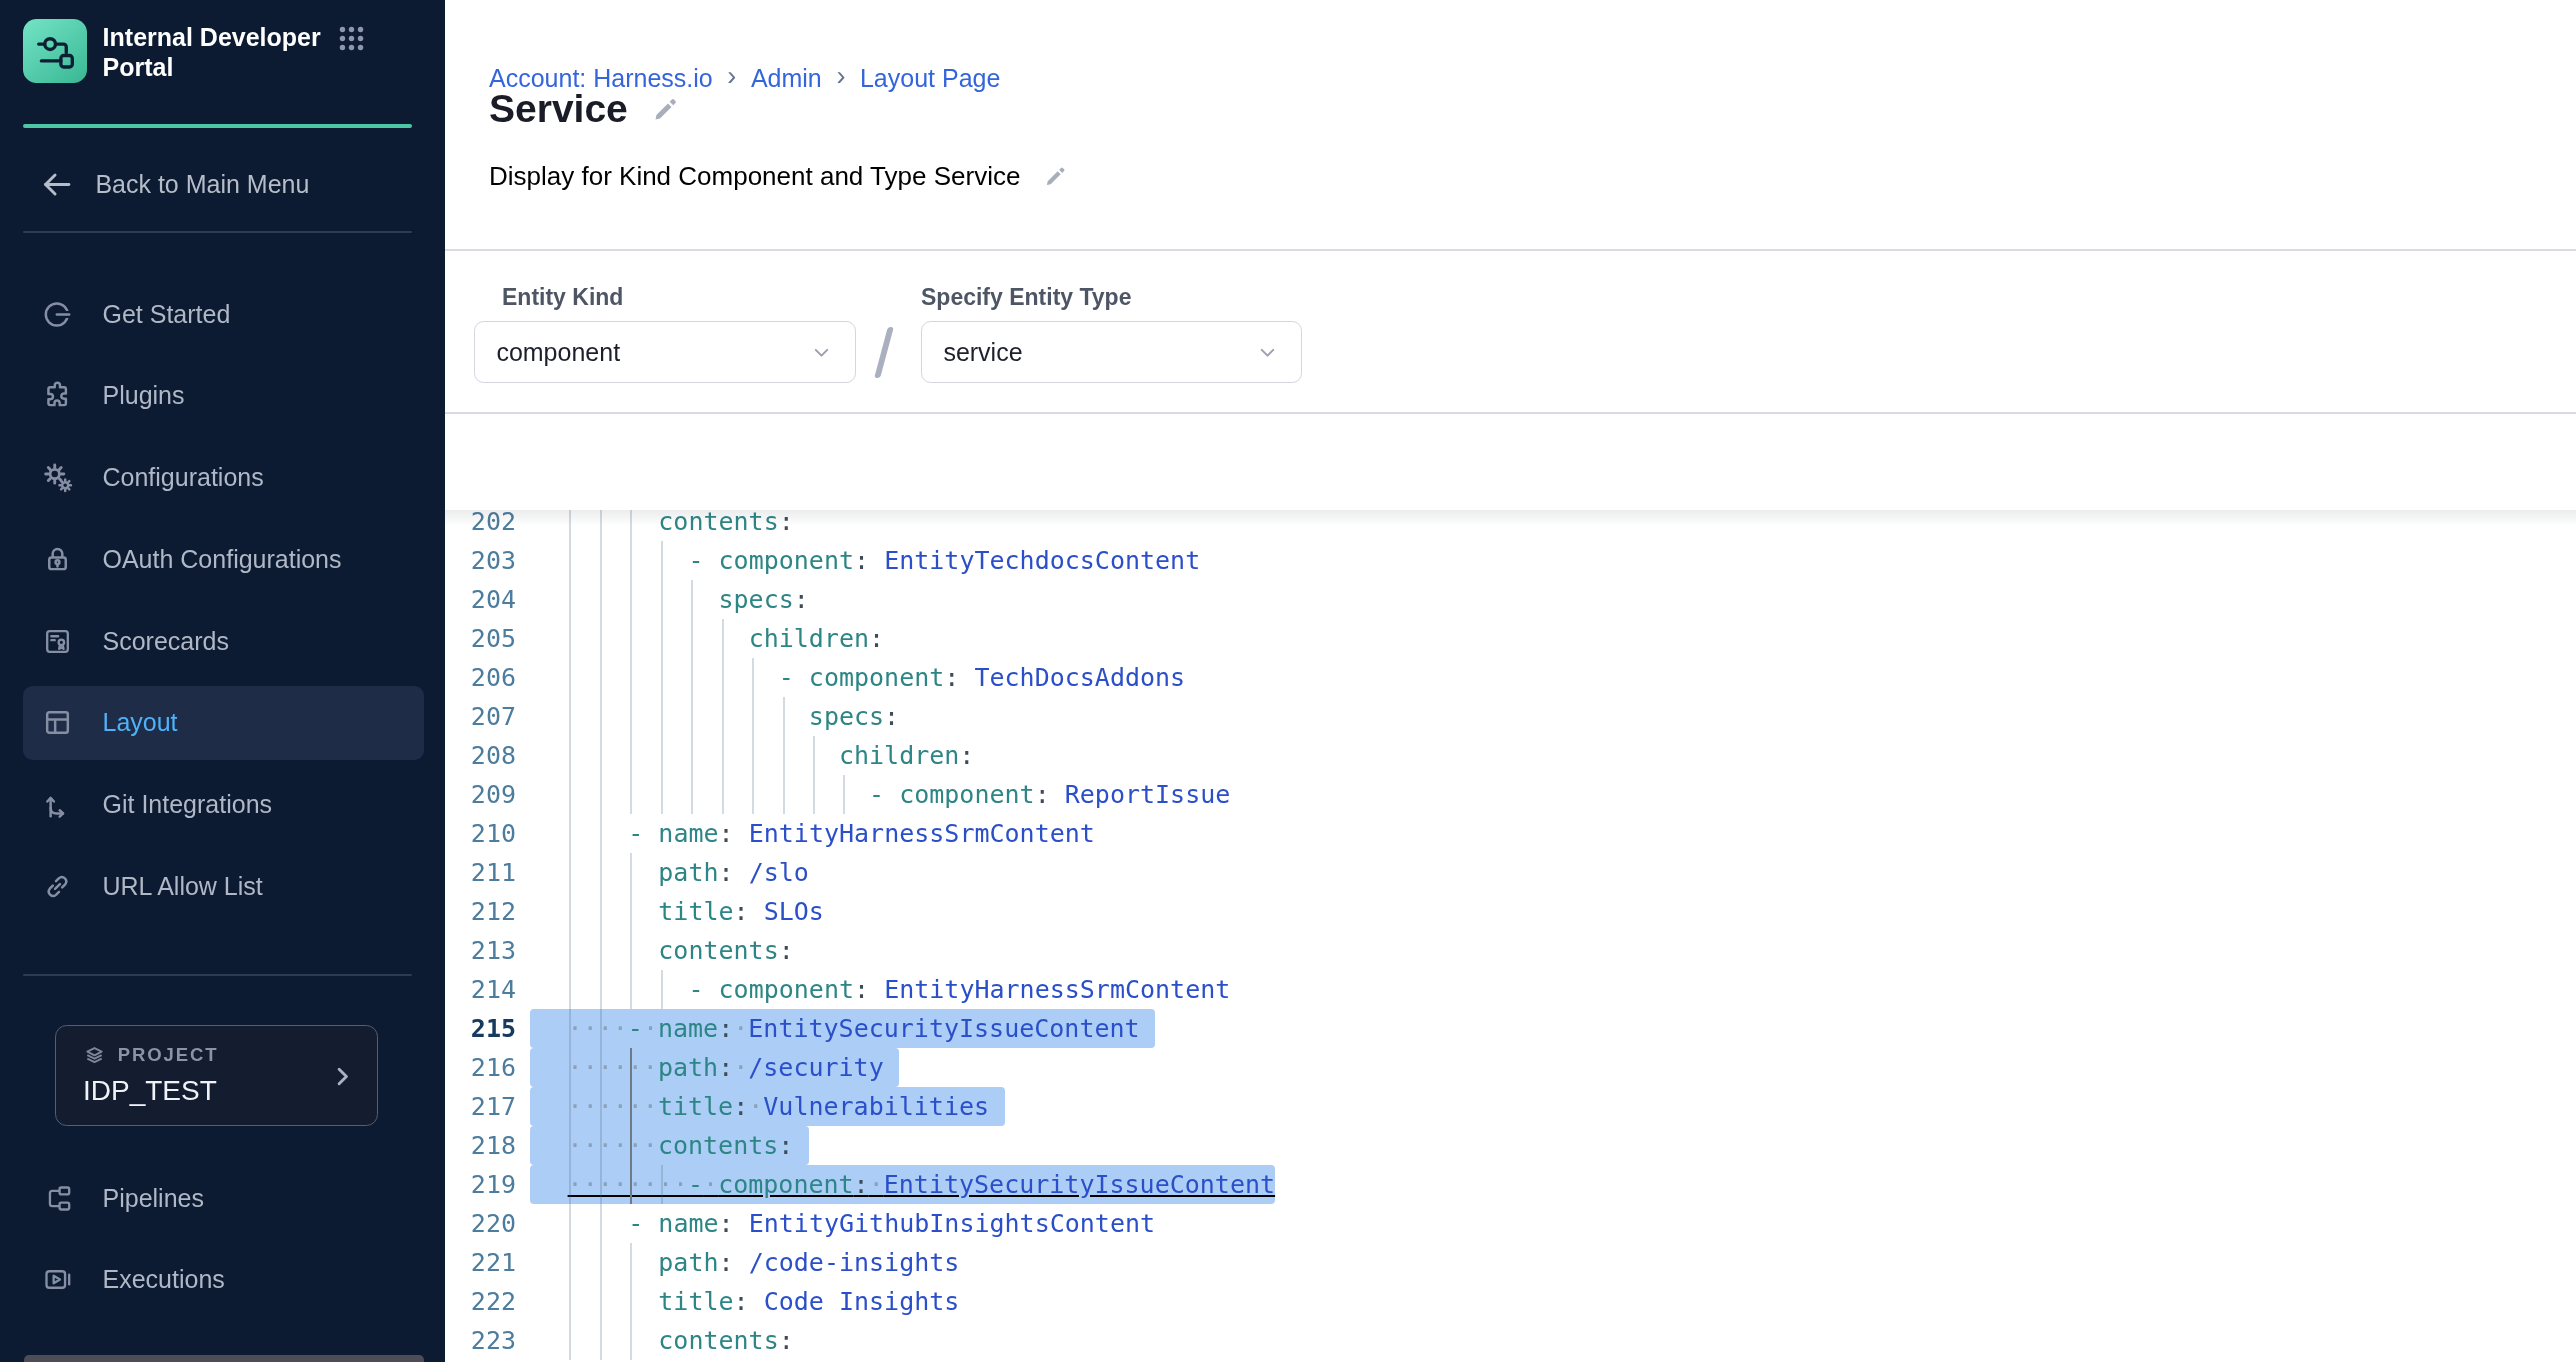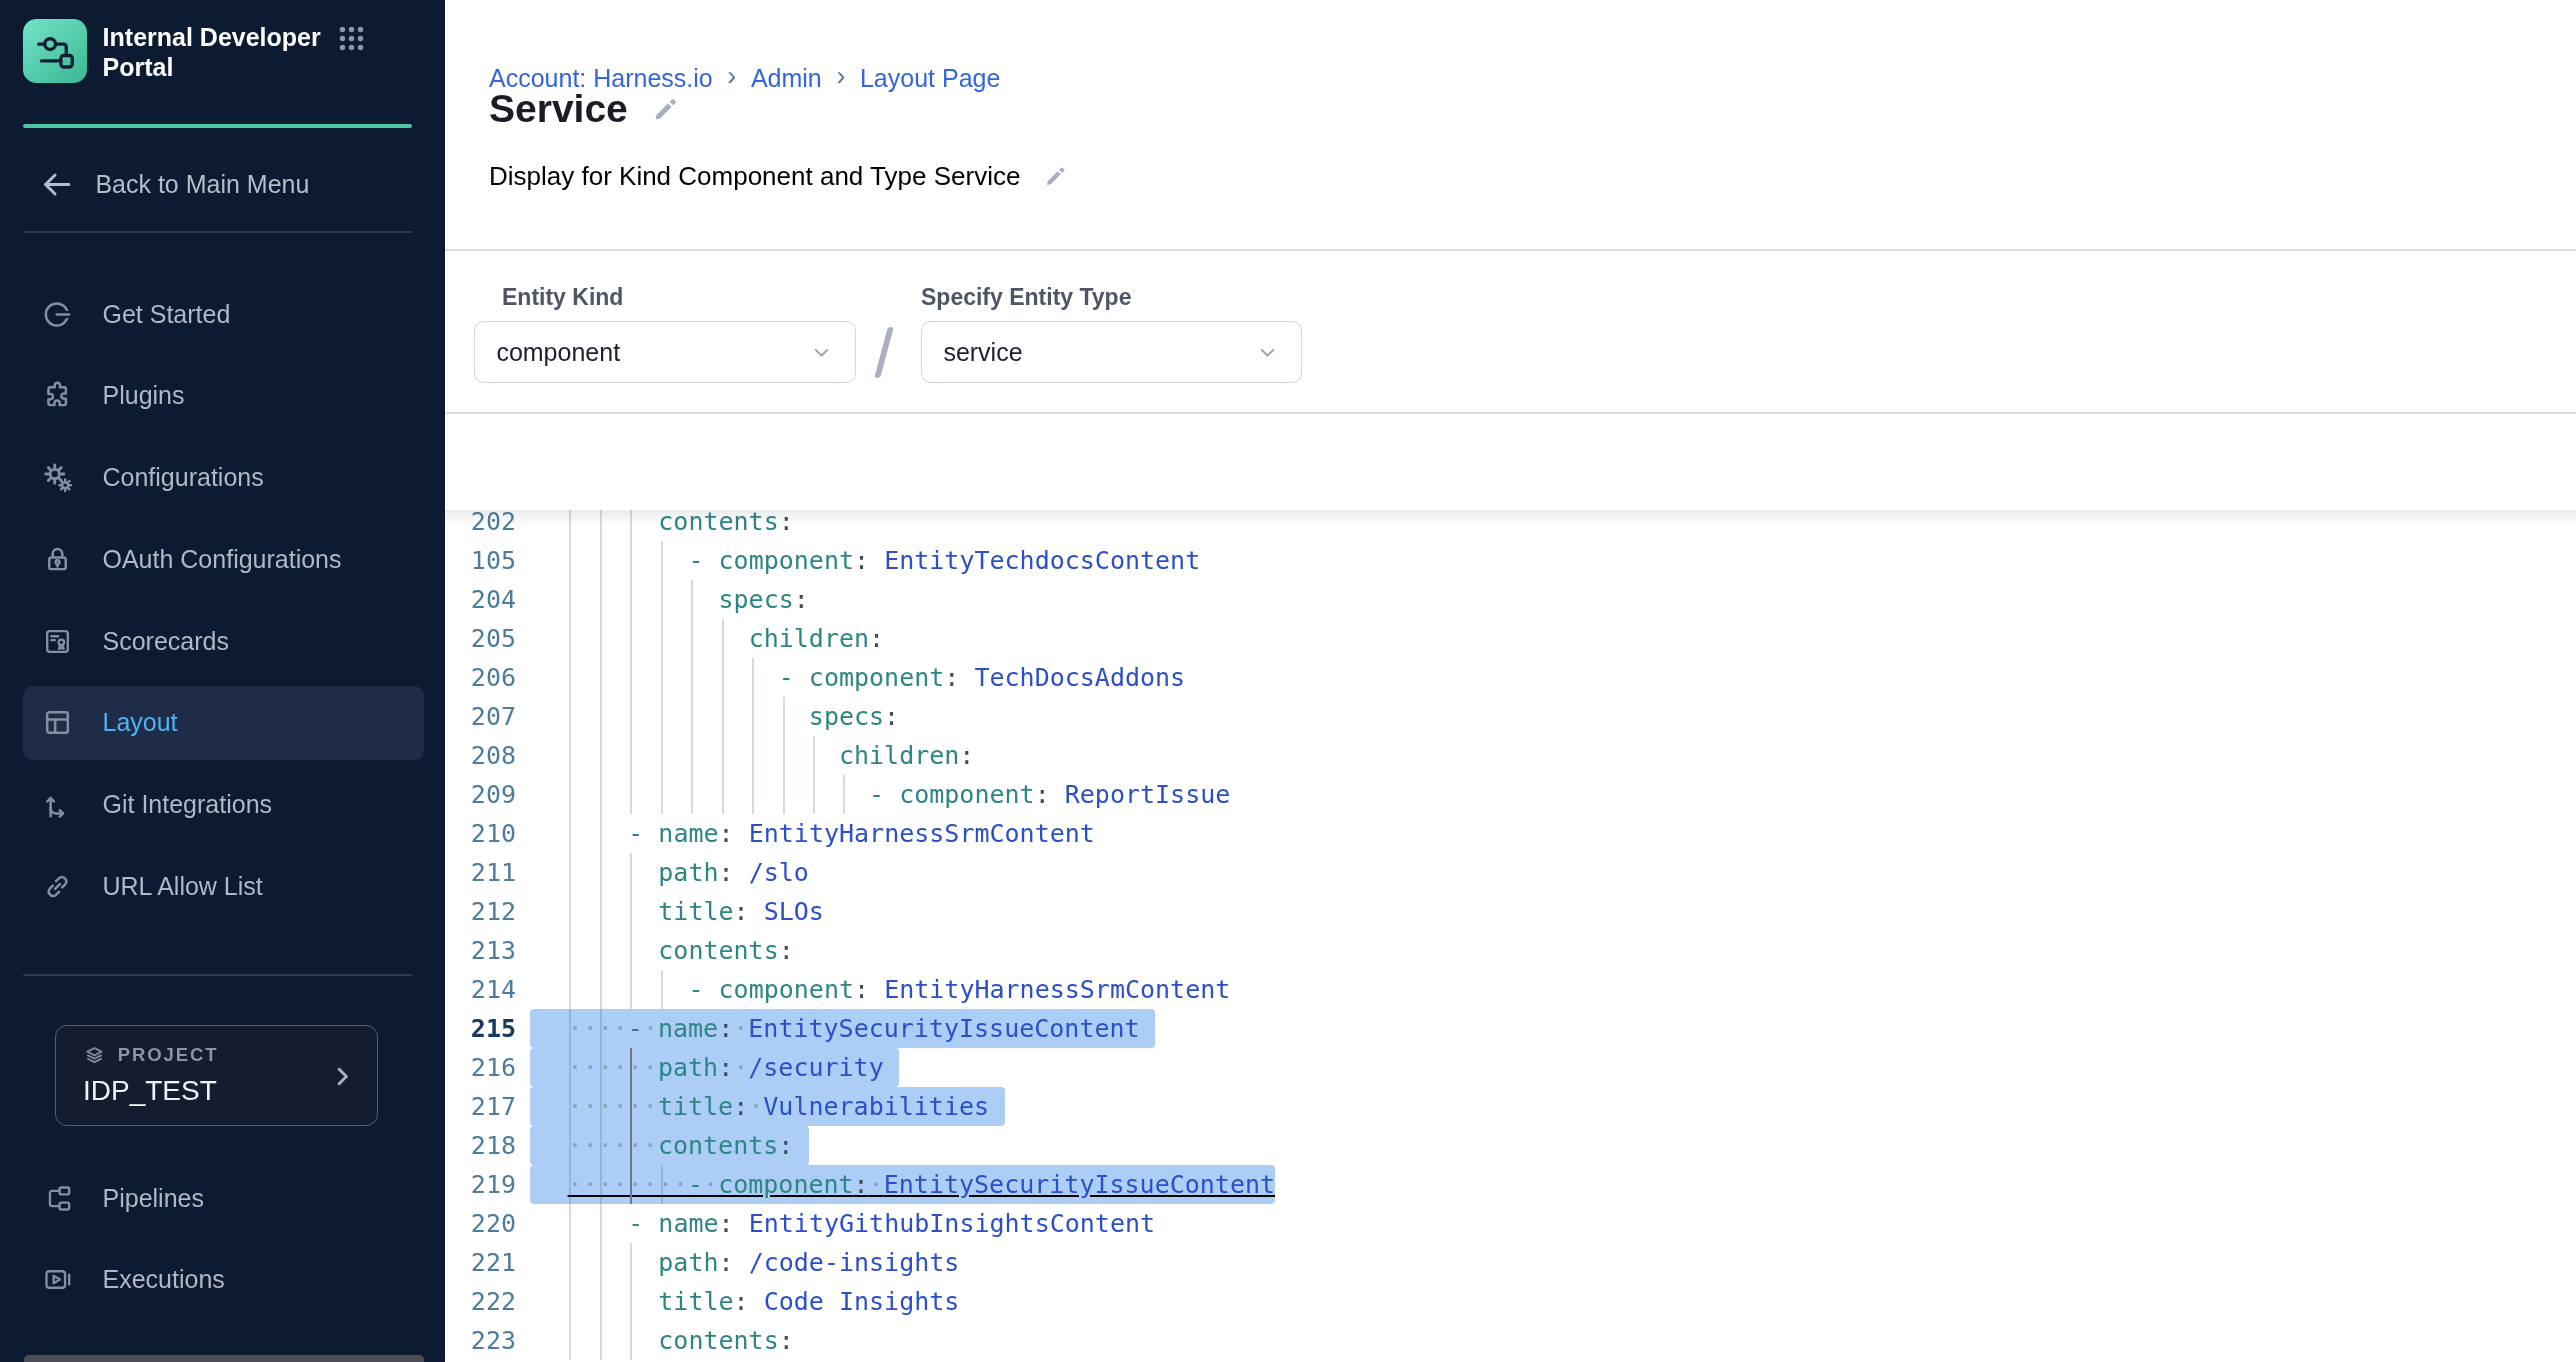--- a/index.html
+++ b/index.html
@@ -300,21 +300,21 @@
     <div class="rule rule2"></div>
 
     <div class="codewrap">
       <div class="code-shadow"></div>
       <div class="code-lines">
           <div class="crow">
             <div class="gut">202</div>
             <div class="area"><div class="guide" style="left: 53px;"></div><div class="guide" style="left: 84px;"></div><div class="guide" style="left: 114px;"></div><span class="ltext"><span class="tk-w">      </span><span class="tk-k">contents</span><span class="tk-p">:</span></span></div>
           </div>
           <div class="crow">
-            <div class="gut">105</div>
+            <div class="gut">203</div>
             <div class="area"><div class="guide" style="left: 53px;"></div><div class="guide" style="left: 84px;"></div><div class="guide" style="left: 114px;"></div><div class="guide" style="left: 145px;"></div><span class="ltext"><span class="tk-w">        </span><span class="tk-k">-</span><span class="tk-w"> </span><span class="tk-k">component</span><span class="tk-p">:</span><span class="tk-w"> </span><span class="tk-v">EntityTechdocsContent</span></span></div>
           </div>
           <div class="crow">
             <div class="gut">204</div>
             <div class="area"><div class="guide" style="left: 53px;"></div><div class="guide" style="left: 84px;"></div><div class="guide" style="left: 114px;"></div><div class="guide" style="left: 145px;"></div><div class="guide" style="left: 175px;"></div><span class="ltext"><span class="tk-w">          </span><span class="tk-k">specs</span><span class="tk-p">:</span></span></div>
           </div>
           <div class="crow">
             <div class="gut">205</div>
             <div class="area"><div class="guide" style="left: 53px;"></div><div class="guide" style="left: 84px;"></div><div class="guide" style="left: 114px;"></div><div class="guide" style="left: 145px;"></div><div class="guide" style="left: 175px;"></div><div class="guide" style="left: 206px;"></div><span class="ltext"><span class="tk-w">            </span><span class="tk-k">children</span><span class="tk-p">:</span></span></div>
           </div>

